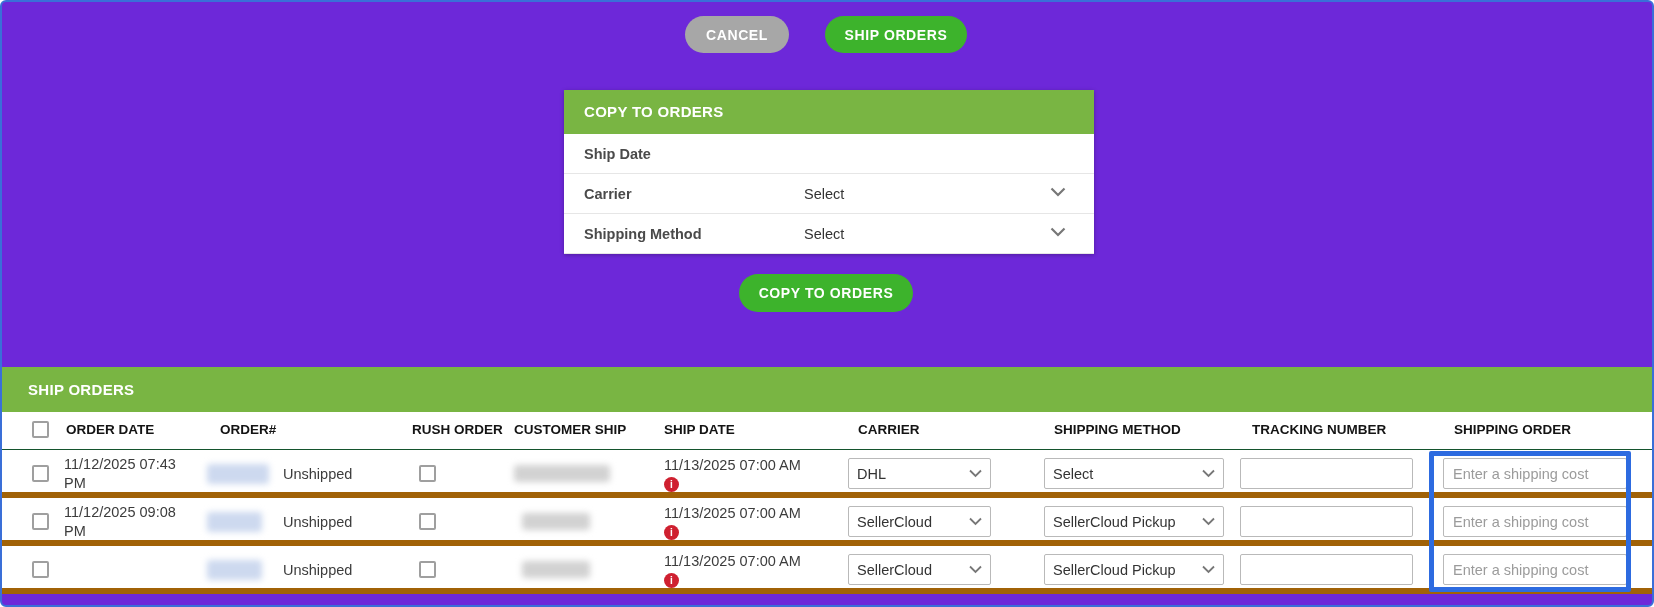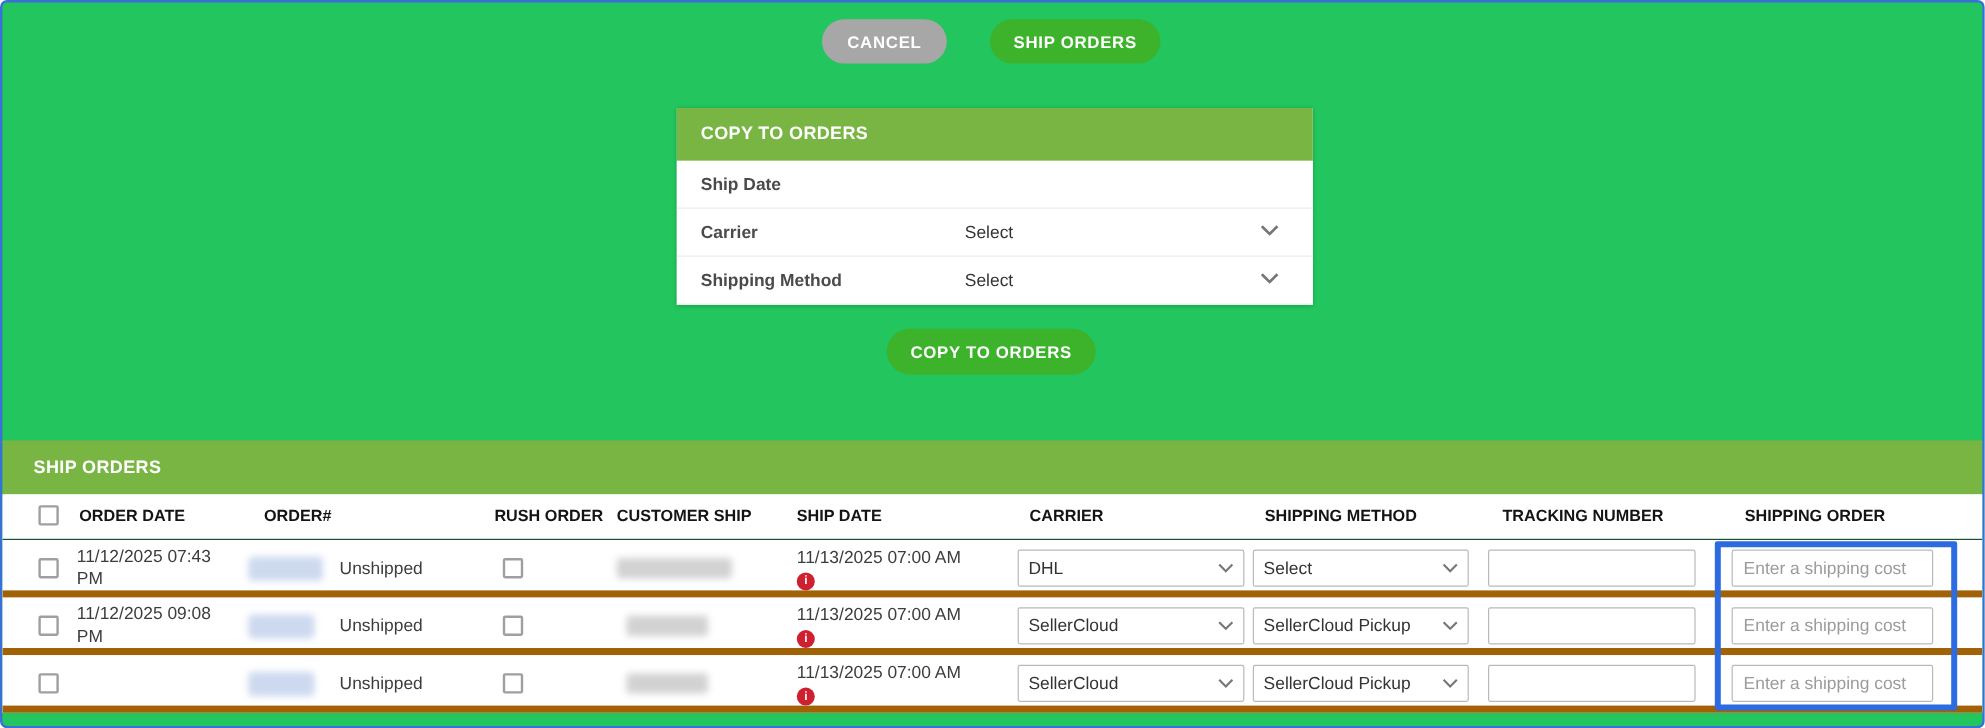--- a/index.html
+++ b/index.html
@@ -2,21 +2,21 @@
 <html style="--button-green: #3db32c; --bar-green: #79b543; --cancel-gray: #a7a7a7; --highlight-blue: #2d6be0; --outer-border-blue: #3a6fd8; --info-red: #cf2030; --redaction-blue: #cdd9ef; --redaction-gray: #d2d2d2;"><head>
 <meta charset="utf-8">
 <style>
   * { box-sizing: border-box; margin: 0; padding: 0; }
   html,body { background:#fff; }
   body { font-family: "Liberation Sans", "DejaVu Sans", sans-serif; }
 
   .page {
     position: relative;
     width: 1654px; height: 607px;
-    background: #22c55e;
+    background: #6d28d9;
     border: 2px solid var(--outer-border-blue, #3a6fd8);
     border-radius: 6px;
     overflow: hidden;
   }
 
   
   .btn {
     position: absolute;
     border: none; border-radius: 19px;
     color: #fff; font-weight: bold; font-size: 14px;
@@ -106,31 +106,31 @@
 
   .sel-wrap { position: absolute; top: 8px; height: 31px; }
   .sel-wrap select {
     -webkit-appearance: none; appearance: none;
     width: 100%; height: 31px;
     border: 1px solid #b9b9b9; border-radius: 2px; background: #fff;
     font-family: inherit; font-size: 14.5px; color: #333;
     padding: 0 26px 0 8px; cursor: pointer;
   }
   .sel-chev { position: absolute; right: 9px; top: 11px; pointer-events: none; }
-  .carrier-sel { left: 846px;  width: 189px; }
+  .carrier-sel { left: 846px;  width: 143px; }
   .method-sel  { left: 1042px; width: 180px; }
 
   .txt {
     position: absolute; top: 8px; height: 31px;
     border: 1px solid #b9b9b9; border-radius: 2px; background: #fff;
     font-family: inherit; font-size: 14.5px; color: #333; padding: 0 9px;
   }
   .txt::placeholder { color: #9b9b9b; opacity: 1; }
   .track-input { left: 1238px; width: 173px; }
-  .cost-input  { left: 1441px; width: 168px; }
+  .cost-input  { left: 1441px; width: 184px; }
 
   .highlight-box {
     position: absolute; left: 1427px; top: 449px; width: 202px; height: 141px;
     border: 5px solid var(--highlight-blue, #2d6be0);
     border-radius: 2px; pointer-events: none; z-index: 5;
   }
 </style>
 </head>
 <body>
 

